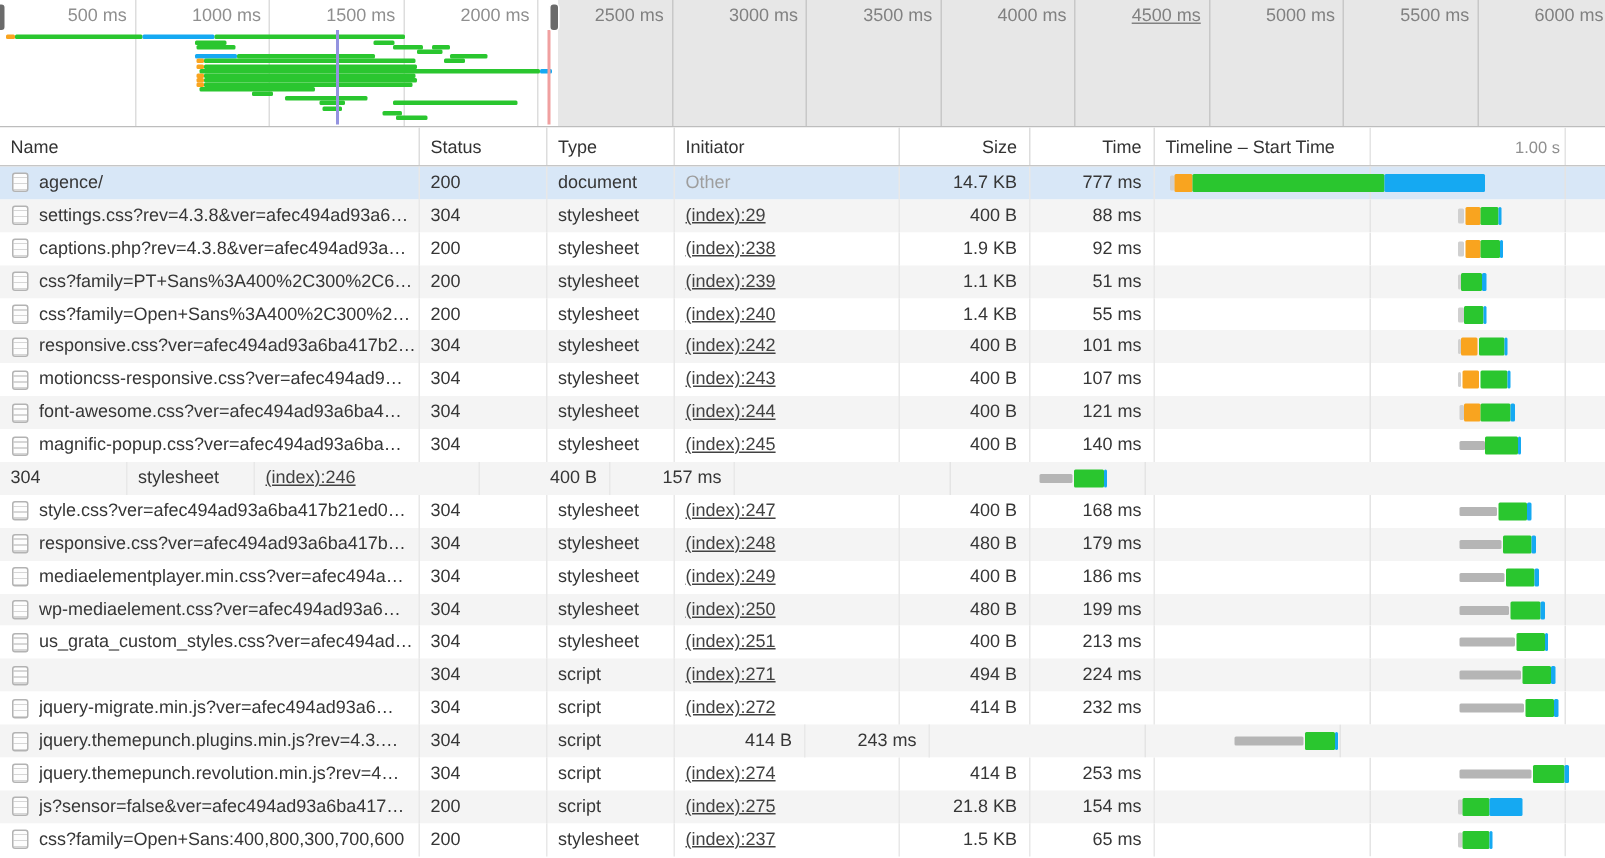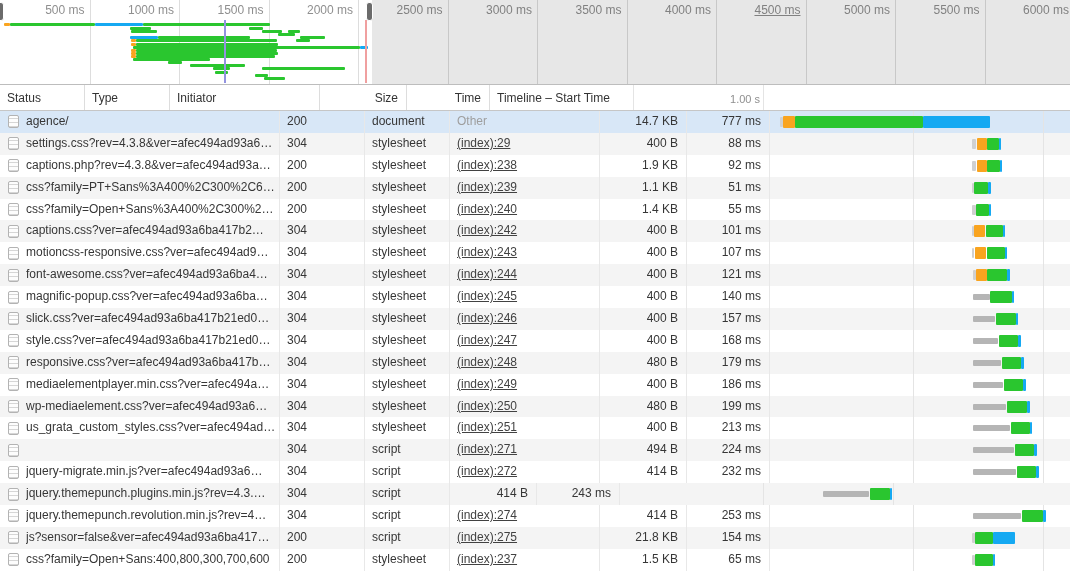--- a/index.html
+++ b/index.html
@@ -155,20 +155,21 @@
       <div class="ov-bar" style="top: 77px; left: 0px; width: 1070px;">
         <span class="ov-seg" style="left: 264px; width: 21px; background: rgb(42, 198, 47);"></span>
       </div>
       <div class="ov-overlay" style="left: 372px;"></div>
       <div class="ov-line" style="left: 224px; background: rgb(147, 147, 224);"></div>
       <div class="ov-line" style="left: 365px; background: rgb(240, 160, 160);"></div>
       <div class="ov-handle" style="left: -3px;"></div>
       <div class="ov-handle" style="left: 366px;"></div>
     </div>
   <div id="thead">
+      <div class="hcell c0"><span>Name</span></div>
       <div class="hcell c1"><span>Status</span></div>
       <div class="hcell c2"><span>Type</span></div>
       <div class="hcell c3"><span>Initiator</span></div>
       <div class="hcell c4 right"><span>Size</span></div>
       <div class="hcell c5 right"><span>Time</span></div>
       <div class="hcell c6"><span style="padding-left: 7px; position: relative; text-align: right;">Timeline – Start Time</span><div class="tl-grid" style="left: 143px;"></div><div class="tl-grid" style="left: 273px;"></div><span class="htime-label">1.00 s</span></div>
     </div>
   <div id="tbody">
       <div class="row selected">
         <div class="cell c0 name-cell">
@@ -259,21 +260,21 @@
           <div class="tl-grid" style="left: 143px;"></div>
           <div class="tl-grid" style="left: 273px;"></div>
           <span class="wf-seg wf-t" style="left: 202px; width: 4px; background: rgb(208, 208, 208);"></span>
           <span class="wf-seg wf-main" style="left: 206px; width: 13px; background: rgb(42, 198, 47);"></span>
           <span class="wf-seg wf-main" style="left: 219px; width: 2px; background: rgb(21, 169, 242);"></span>
         </div>
       </div>
       <div class="row stripe">
         <div class="cell c0 name-cell">
           <span class="doc-icon"></span>
-          <span class="name-text">captions.css?ver=afec494ad93a6ba417b2…</span>
+          <span class="name-text">responsive.css?ver=afec494ad93a6ba417b2…</span>
         </div>
         <div class="cell c1">304</div>
         <div class="cell c2">stylesheet</div>
         <div class="cell c3"><span class="init-link">(index):242</span></div>
         <div class="cell c4 right">400 B</div>
         <div class="cell c5 right">101 ms</div>
         <div class="cell c6 tl-cell">
           <div class="tl-grid" style="left: 143px;"></div>
           <div class="tl-grid" style="left: 273px;"></div>
           <span class="wf-seg wf-t" style="left: 202px; width: 2px; background: rgb(208, 208, 208);"></span>
@@ -332,24 +333,20 @@
         <div class="cell c5 right">140 ms</div>
         <div class="cell c6 tl-cell">
           <div class="tl-grid" style="left: 143px;"></div>
           <div class="tl-grid" style="left: 273px;"></div>
           <span class="wf-seg wf-q" style="left: 203px; width: 17px; background: rgb(181, 181, 181);"></span>
           <span class="wf-seg wf-main" style="left: 220px; width: 22px; background: rgb(42, 198, 47);"></span>
           <span class="wf-seg wf-main" style="left: 242px; width: 2px; background: rgb(21, 169, 242);"></span>
         </div>
       </div>
       <div class="row stripe">
-        <div class="cell c0 name-cell">
-          <span class="doc-icon"></span>
-          <span class="name-text">slick.css?ver=afec494ad93a6ba417b21ed0…</span>
-        </div>
         <div class="cell c1">304</div>
         <div class="cell c2">stylesheet</div>
         <div class="cell c3"><span class="init-link">(index):246</span></div>
         <div class="cell c4 right">400 B</div>
         <div class="cell c5 right">157 ms</div>
         <div class="cell c6 tl-cell">
           <div class="tl-grid" style="left: 143px;"></div>
           <div class="tl-grid" style="left: 273px;"></div>
           <span class="wf-seg wf-q" style="left: 203px; width: 22px; background: rgb(181, 181, 181);"></span>
           <span class="wf-seg wf-main" style="left: 226px; width: 20px; background: rgb(42, 198, 47);"></span>

